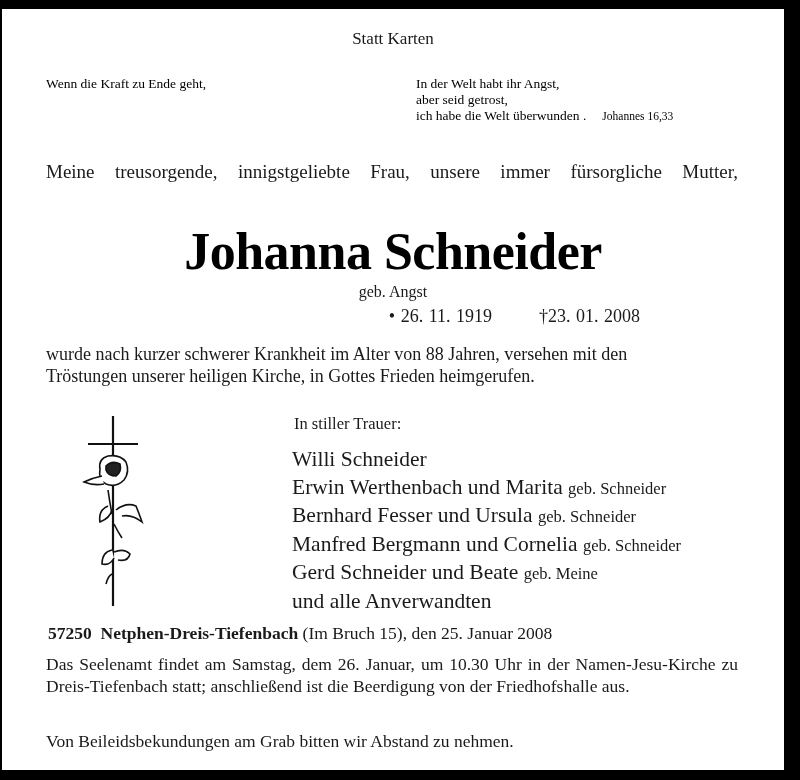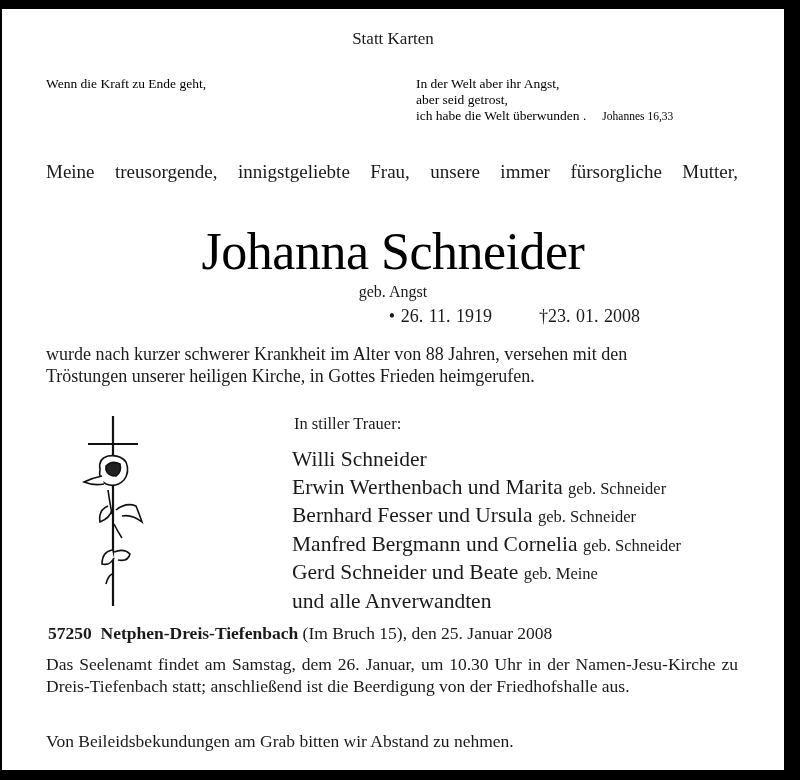--- a/index.html
+++ b/index.html
@@ -10,21 +10,21 @@
     font-family: "Liberation Serif", "DejaVu Serif", serif;
   }
   .abs { position: absolute; white-space: nowrap; }
   .header { left: 0; width: 782px; top: 20px; text-align: center; font-size: 17px; }
   .quote { font-size: 13.5px; line-height: 16px; color: #000000; }
   .quote-left { left: 44px; top: 67px; }
   .quote-right { left: 414px; top: 67px; }
   .quote-ref { font-size: 11.5px; margin-left: 16px; }
   .intro { left: 44px; top: 152px; width: 692px; font-size: 19px; line-height: 22px; white-space: normal; }
   .intro .l1 { display: block; text-align: justify; text-align-last: justify; }
-  .name { left: 0; width: 782px; top: 213px; text-align: center; font-size: 52px; font-weight: normal; letter-spacing: -0.5px; line-height: 60px; color: #000; }
+  .name { left: 0; width: 782px; top: 213px; text-align: center; font-size: 52px; font-weight: bold; letter-spacing: -0.5px; line-height: 60px; color: #000; }
   .maiden { left: 0; width: 782px; top: 274px; text-align: center; font-size: 16px; }
   .dates { left: 0; width: 638px; top: 297px; text-align: right; font-size: 18px; word-spacing: 1px; }
   .dates .gap { display: inline-block; width: 36px; }
   .body1 { left: 44px; top: 334px; width: 700px; font-size: 18px; line-height: 22px; white-space: normal; }
   .icon-cross { left: 76px; top: 405px; width: 70px; height: 195px; }
   .mourn-label { left: 292px; top: 405px; font-size: 16.5px; }
   .mourners { left: 290px; top: 437px; font-size: 21.5px; line-height: 27.5px; }
   .mourners .sub { font-size: 16.5px; }
   .place { left: 46px; top: 614px; font-size: 17.5px; }
   .place b { font-weight: bold; }
@@ -36,21 +36,21 @@
 
 <div class="card">
 
   <div class="abs header">Statt Karten</div>
 
   <div class="abs quote quote-left">
     <div>Wenn die Kraft zu Ende geht,</div>
   </div>
 
   <div class="abs quote quote-right">
-    <div>In der Welt aber ihr Angst,</div>
+    <div>In der Welt habt ihr Angst,</div>
     <div>aber seid getrost,</div>
     <div><span>ich habe die Welt überwunden .</span><span class="quote-ref">Johannes 16,33</span></div>
   </div>
 
   <div class="abs intro">
     <span class="l1">Meine treusorgende, innigstgeliebte Frau, unsere immer fürsorgliche Mutter,</span>
   </div>
 
   <div class="abs name">Johanna Schneider</div>
   <div class="abs maiden">geb. Angst</div>

